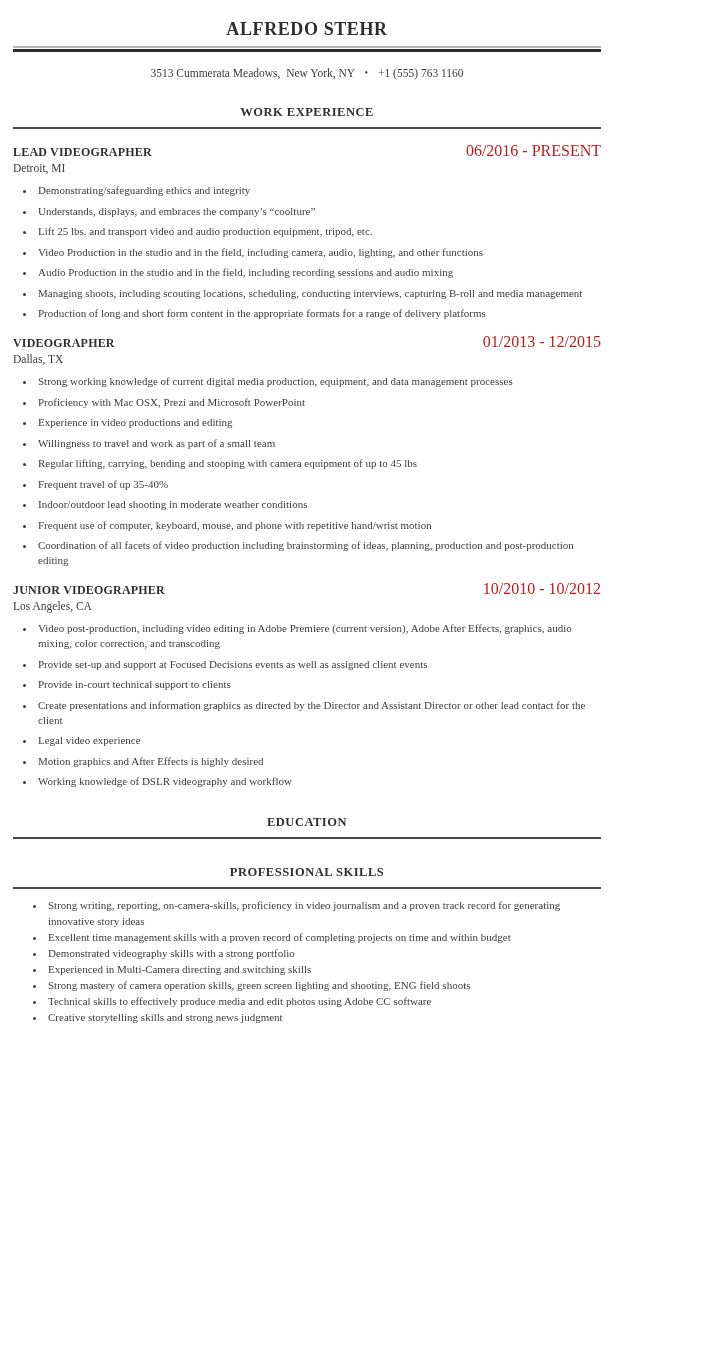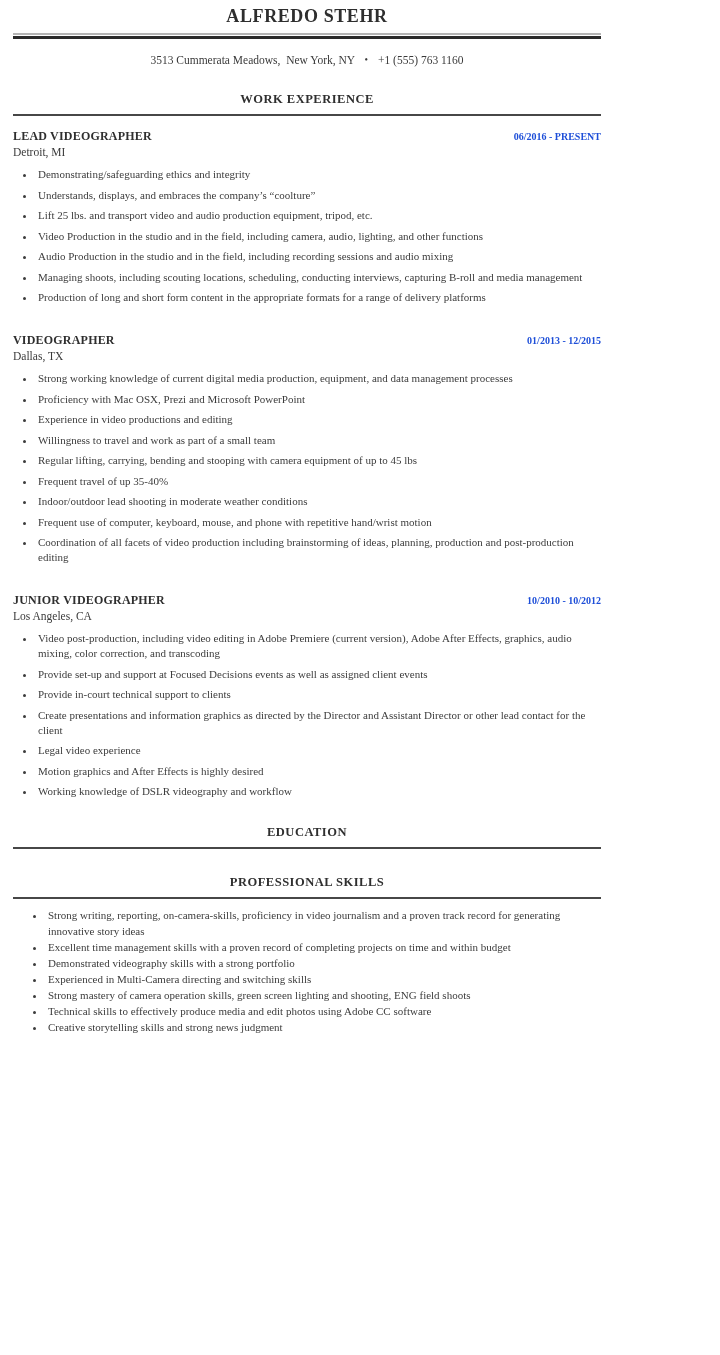--- a/index.html
+++ b/index.html
@@ -10,21 +10,21 @@
   body {
     width: 720px;
     min-height: 1355px;
     font-family: "Liberation Serif", "DejaVu Serif", serif;
     color: #3c3c3c;
     -webkit-font-smoothing: antialiased;
   }
   .resume {
     box-sizing: border-box;
     width: 613px;
-    padding: 4px 12px 40px 13px;
+    padding: 17px 12px 40px 13px;
   }
   .person-name {
     text-align: center;
     font-size: 18px;
     font-weight: bold;
     letter-spacing: 0.6px;
     color: #2e2e2e;
     margin: 2px 0 6px 0;
   }
   .double-rule { margin-top: 3px; }
@@ -44,37 +44,37 @@
     font-size: 12.5px;
     font-weight: bold;
     letter-spacing: 0.5px;
     color: #2f2f2f;
   }
   .section-rule {
     height: 2px;
     background: #474747;
     margin-top: 7px;
   }
-  .job { margin-top: 28px; }
+  .job { margin-top: 12px; }
   .job:first-child { margin-top: 13px; }
   .row-head {
     display: flex;
     justify-content: space-between;
     align-items: baseline;
   }
   .entry-title {
     font-size: 12px;
     font-weight: bold;
     letter-spacing: 0.2px;
     color: #2f2f2f;
   }
   .entry-dates {
-    font-size: 10px;
-    font-weight: bold;
-    color: #1d4ed8;
+    font-size: 16px;
+    font-weight: normal;
+    color: #b91c1c;
     text-align: right;
   }
   .entry-sub {
     font-size: 11.5px;
     margin-top: 2px;
     color: #3a3a3a;
   }
   ul.bullets {
     margin: 9px 0 0 0;
     padding-left: 23px;

